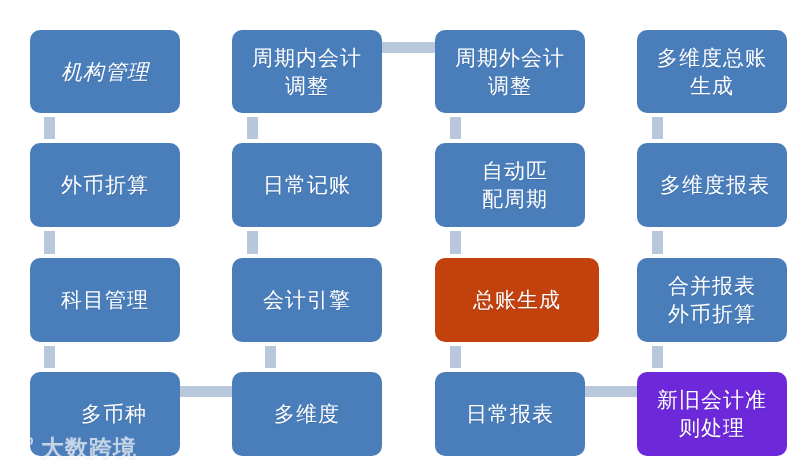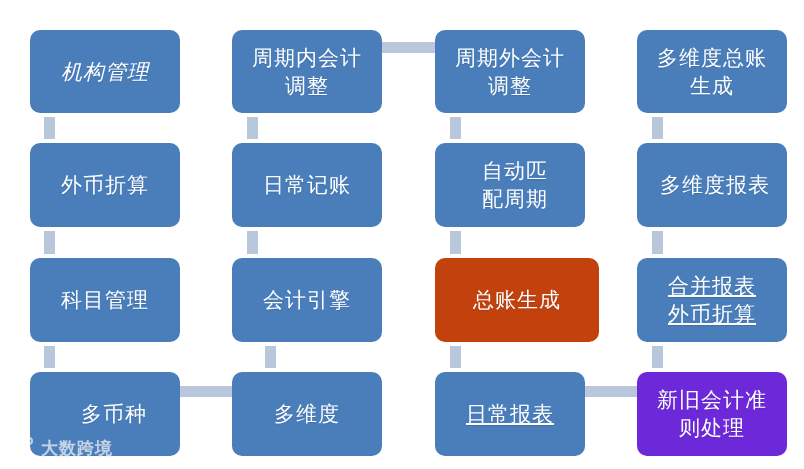--- a/index.html
+++ b/index.html
@@ -84,21 +84,21 @@
     position: absolute;
     left: 19px;
     top: 1px;
     width: 8px;
     height: 8px;
     border: 2px solid rgba(255,255,255,0.9);
     border-radius: 50%;
     box-sizing: border-box;
   }
   #watermark .wm-text {
-    font-size: 17px;
+    font-size: 23px;
     font-weight: bold;
     color: rgba(255,255,255,0.92);
     letter-spacing: 1px;
     text-shadow: 0 0 2px rgba(120,140,170,0.55);
   }
 </style>
 </head>
 <body>
 
 <div id="canvas" style="background: rgb(255, 255, 255);">
@@ -126,25 +126,25 @@
     <div class="node" style="left: 637px; top: 30px; width: 150px; height: 83px; background: rgb(74, 126, 187); color: rgb(255, 255, 255);">多维度总账
 生成</div>
     <div class="node" style="left: 30px; top: 143px; width: 150px; height: 84px; background: rgb(74, 126, 187); color: rgb(255, 255, 255);">外币折算</div>
     <div class="node" style="left: 232px; top: 143px; width: 150px; height: 84px; background: rgb(74, 126, 187); color: rgb(255, 255, 255);">日常记账</div>
     <div class="node" style="left: 435px; top: 143px; width: 150px; height: 84px; background: rgb(74, 126, 187); color: rgb(255, 255, 255); padding-left: 16px;">自动匹
 配周期</div>
     <div class="node" style="left: 637px; top: 143px; width: 150px; height: 84px; background: rgb(74, 126, 187); color: rgb(255, 255, 255); padding-left: 12px;">多维度报表</div>
     <div class="node" style="left: 30px; top: 258px; width: 150px; height: 84px; background: rgb(74, 126, 187); color: rgb(255, 255, 255);">科目管理</div>
     <div class="node" style="left: 232px; top: 258px; width: 150px; height: 84px; background: rgb(74, 126, 187); color: rgb(255, 255, 255);">会计引擎</div>
     <div class="node" style="left: 435px; top: 258px; width: 164px; height: 84px; background: #c2410c; color: rgb(255, 255, 255);">总账生成</div>
-    <div class="node" style="left: 637px; top: 258px; width: 150px; height: 84px; background: rgb(74, 126, 187); color: rgb(255, 255, 255); text-decoration: underline;">合并报表
+    <div class="node" style="left: 637px; top: 258px; width: 150px; height: 84px; background: rgb(74, 126, 187); color: rgb(255, 255, 255);">合并报表
 外币折算</div>
     <div class="node" style="left: 30px; top: 372px; width: 150px; height: 84px; background: rgb(74, 126, 187); color: rgb(255, 255, 255); padding-left: 24px;">多币种</div>
     <div class="node" style="left: 232px; top: 372px; width: 150px; height: 84px; background: rgb(74, 126, 187); color: #ffffff;">多维度</div>
-    <div class="node" style="left: 435px; top: 372px; width: 150px; height: 84px; background: rgb(74, 126, 187); color: rgb(255, 255, 255); text-decoration: underline;">日常报表</div>
+    <div class="node" style="left: 435px; top: 372px; width: 150px; height: 84px; background: rgb(74, 126, 187); color: rgb(255, 255, 255);">日常报表</div>
     <div class="node" style="left: 637px; top: 372px; width: 150px; height: 84px; background: #6d28d9; color: rgb(255, 255, 255);">新旧会计准
 则处理</div>
     <div id="watermark">
     <span class="wm-logo">
       <span class="lens"></span>
       <span class="lens-inner"></span>
       <span class="flash"></span>
     </span>
     <span class="wm-text">大数跨境</span>
   </div>

